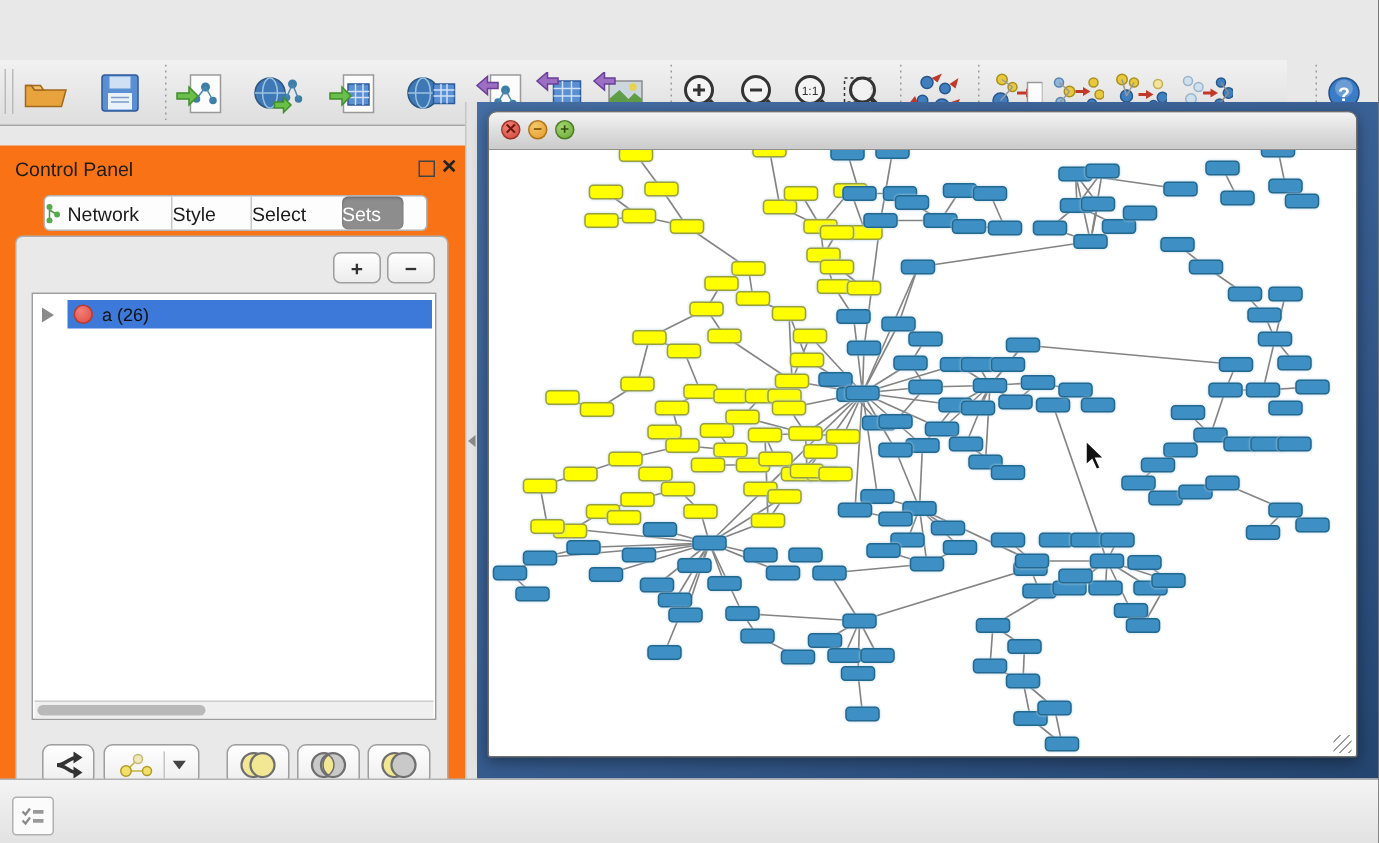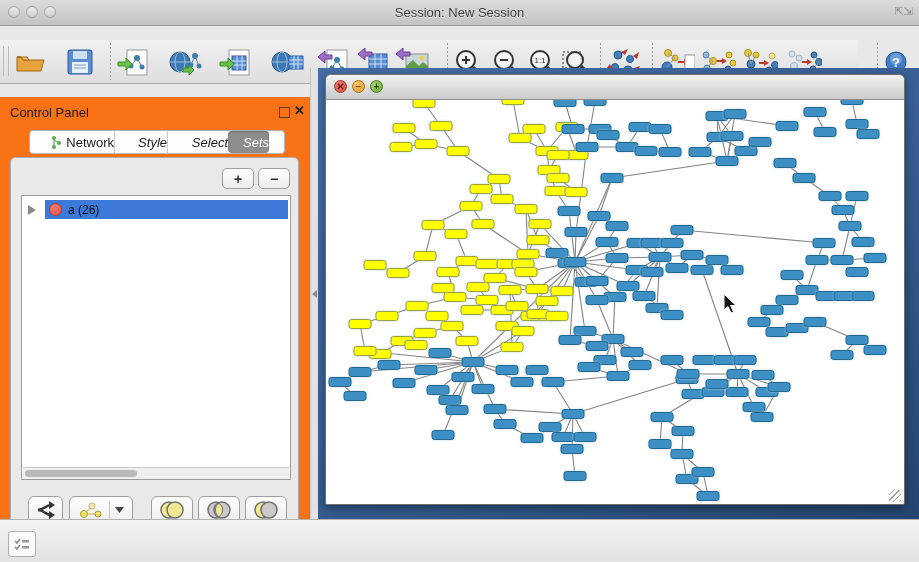--- a/index.html
+++ b/index.html
@@ -27,23 +27,23 @@
   #search-field{left:829px;top:34px;width:44px;height:21px;border:1px solid #8f8f8f;
     background:#fff;font-style:italic;font-size:11px;color:#555;padding:0 3px;
     font-family:"Liberation Sans",sans-serif;box-sizing:border-box;}
   
   #control-panel{left:0;top:68px;width:310px;height:451px;background:#f97316;margin-top:29px;}
   #cp-title{left:10px;top:8px;font-size:13px;color:#1c1c1c;}
   #cp-float{left:279px;top:10px;width:9px;height:9px;border:1.5px solid #444;}
   #cp-close{left:294px;top:6px;font-size:13px;color:#222;font-weight:bold;}
   #cp-tabs{left:29px;top:33px;width:254px;height:22px;background:#fdfdfd;
     border:1px solid #b4b4b4;border-radius:4px;display:flex;align-items:center;}
-  .cp-tab{height:22px;display:flex;align-items:center;justify-content:flex-end;
+  .cp-tab{height:22px;display:flex;align-items:center;justify-content:flex-start;
     font-size:13px;color:#1a1a1a;gap:4px;}
-  .cp-tab + .cp-tab{border-left:1px solid #c9c9c9;font-style:italic;}
+  .cp-tab + .cp-tab{border-left:1px solid #c9c9c9;}
   .cp-tab.sel{background:#8d8d8d;color:#fff;border-radius:4px;border-left:none;
     box-shadow:inset 0 1px 2px rgba(0,0,0,.25);}
   #cp-box{left:10px;top:60px;width:287px;height:376px;background:#e9e9e9;
     border:1px solid #adadad;border-radius:5px;}
   .mini-btn{width:30px;height:19px;background:linear-gradient(#ffffff,#ececec);
     border:1px solid #9e9e9e;border-radius:5px;font-size:14px;font-weight:bold;color:#333;
     display:flex;align-items:center;justify-content:center;line-height:1;}
   #sets-list{left:10px;top:37px;width:268px;height:283px;background:#fff;
     border:1px solid #9c9c9c;}
   .set-row{left:0;width:266px;height:19px;}
@@ -85,27 +85,20 @@
     border-radius:8px;background:linear-gradient(#fefefe,#ececec);
     display:flex;align-items:center;justify-content:center;gap:5px;font-size:11px;color:#222;}
   #mem-dot{width:13px;height:13px;border-radius:50%;border:1px solid #357f22;box-sizing:border-box;
     background:radial-gradient(circle at 35% 30%,#9ade62,#49a62d);}
 </style>
 </head>
 <body>
 
 <div id="app">
 
-  <div id="titlebar" class="abs">
-    <div class="tl-circle abs" style="left:8px"></div>
-    <div class="tl-circle abs" style="left:26px"></div>
-    <div class="tl-circle abs" style="left:44px"></div>
-    <div id="win-title" class="abs">Session: New Session</div>
-    <div id="fullscreen-glyph" class="abs">⇱⇲</div>
-  </div>
 
   <div id="toolbar" class="abs">
     <div class="tb-grip abs"></div>
 
     <div class="tb-btn abs" style="left:12px">
       <svg width="30" height="26">
         <path d="M2,8 L2,22 L26,22 L29,11 L8,11 L6,8 Z" fill="#e8a33d" stroke="#a06a1c"></path>
         <path d="M2,8 L12,8 L14,11 L8,11 L6,8 Z" fill="#f2c06a" stroke="#a06a1c"></path>
       </svg>
     </div>

